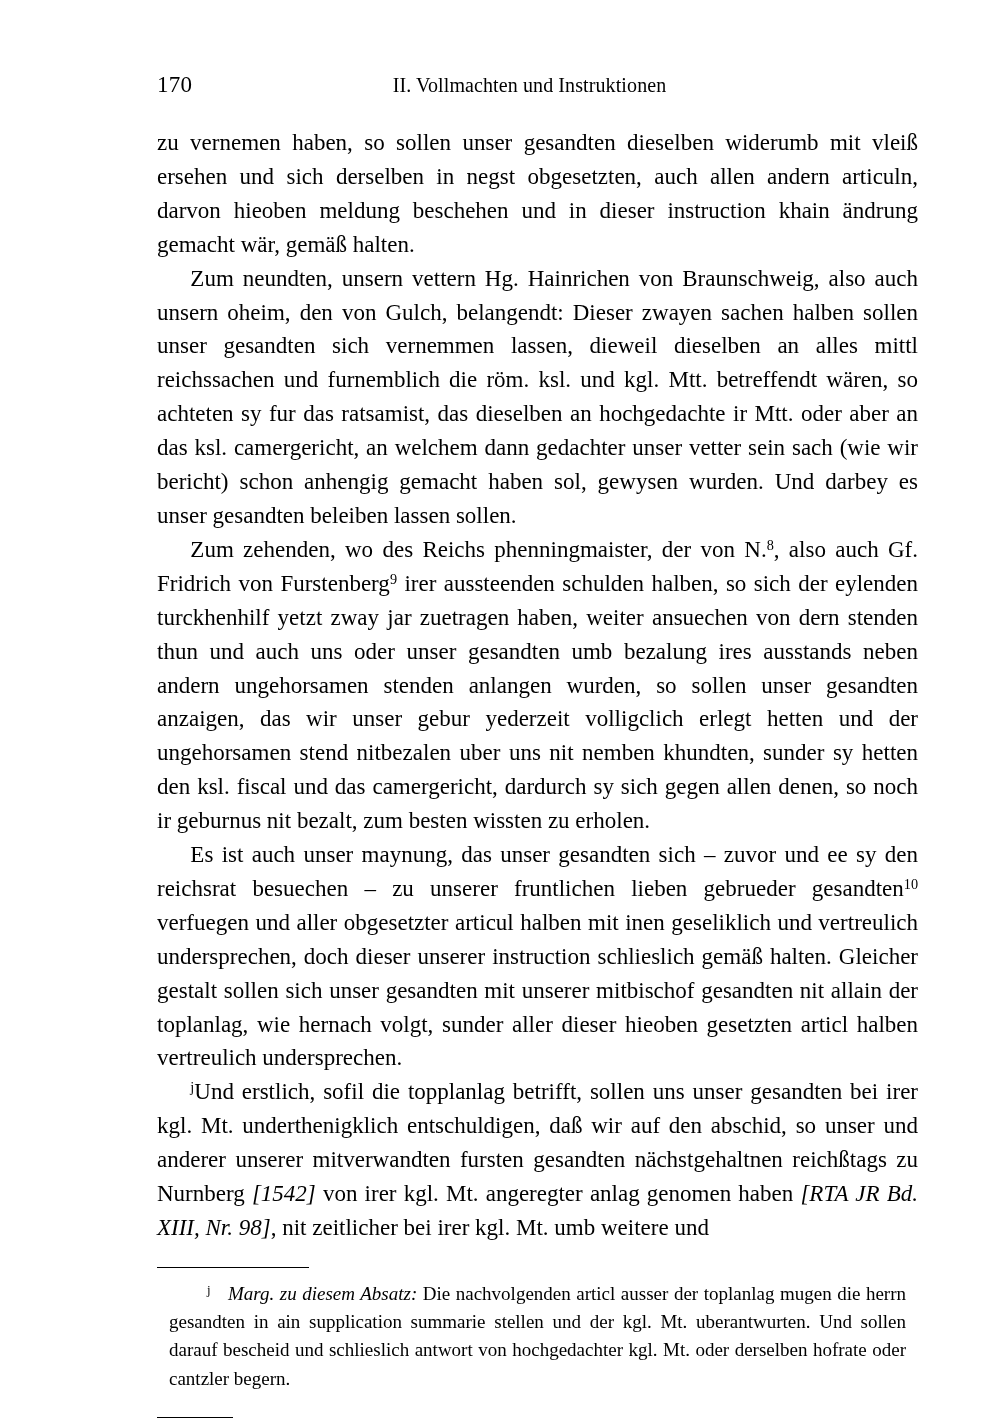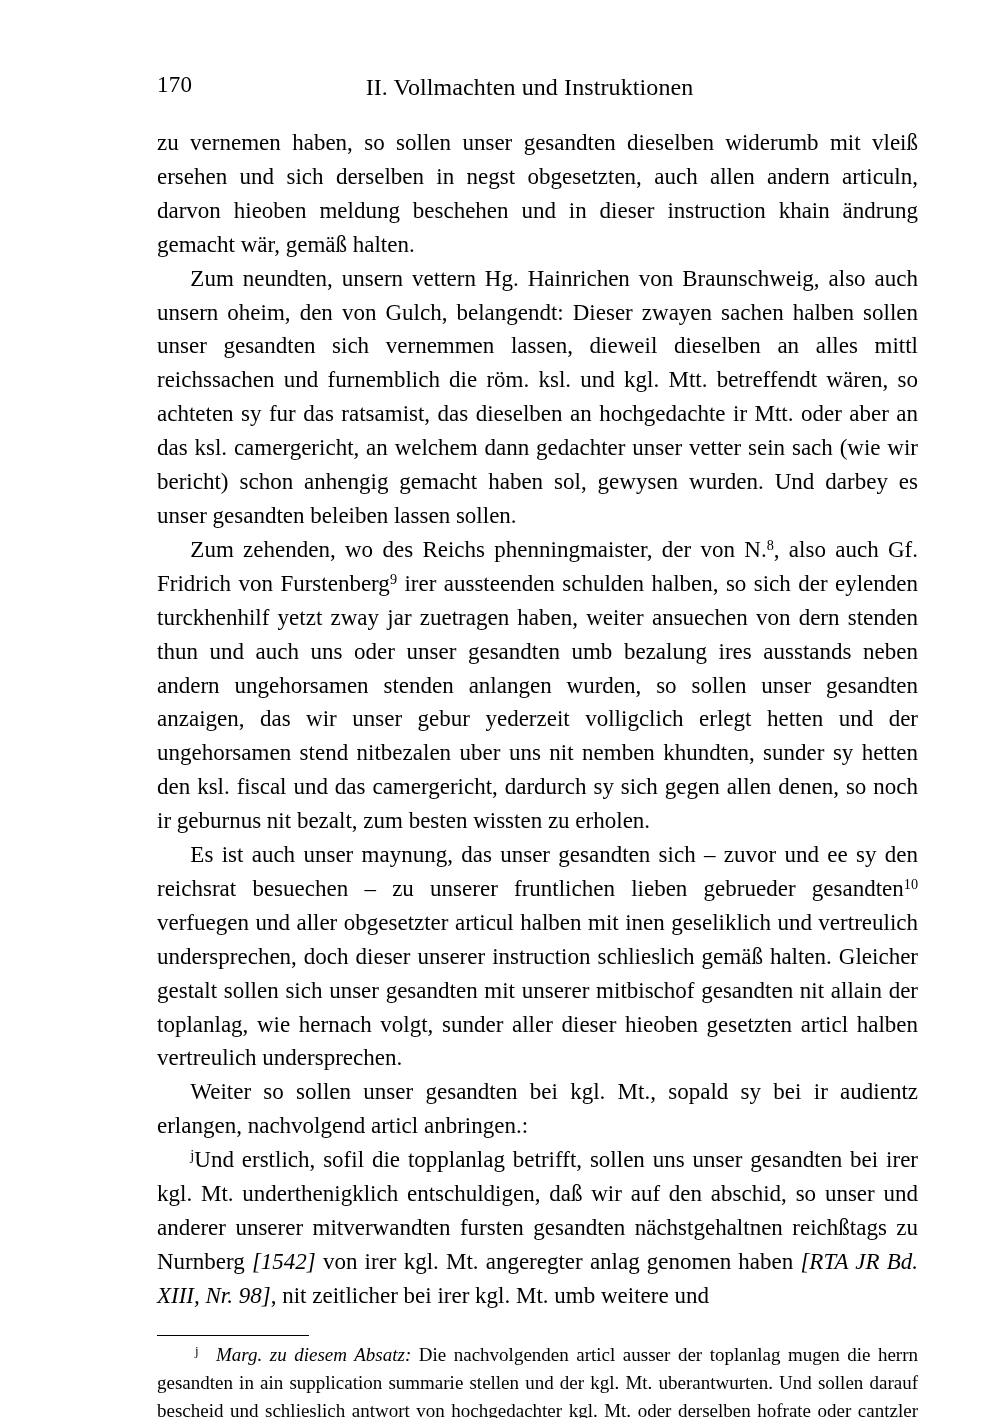--- a/index.html
+++ b/index.html
@@ -36,21 +36,21 @@
     top: 0;
     font-size: 23px;
     letter-spacing: 0.3px;
   }
   .head-title {
     position: absolute;
     left: 0;
     right: 0;
     top: 2px;
     text-align: center;
-    font-size: 24px;
+    font-size: 20px;
     letter-spacing: 0.1px;
     transform: translateX(-8px);
   }
 
   
   .body-text {
     margin-top: 10px;
     font-size: 23px;
     line-height: 33.9px;
     text-align: justify;
@@ -90,21 +90,21 @@
   .rule-apparatus { width: 152px; }
   .rule-footnotes { width: 76px; }
 
   .apparatus {
     font-size: 19px;
     line-height: 28.2px;
     text-align: justify;
     text-justify: inter-word;
   }
   .apparatus p {
-    margin: 0;
+    margin: 12px;
     text-indent: 2.0em;
   }
   .apparatus .marker {
     font-size: 0.68em;
     vertical-align: 0.45em;
     line-height: 0;
     padding-right: 1.35em;
   }
 
   .footnotes {
@@ -140,21 +140,20 @@
   <div class="running-head">
     <span class="folio">170</span>
     <span class="head-title">II. Vollmachten und Instruktionen</span>
   </div>
 
   <div class="body-text">
     <p>zu vernemen haben, so sollen unser gesandten dieselben widerumb mit vleiß ersehen und sich derselben in negst obgesetzten, auch allen andern articuln, darvon hieoben meldung beschehen und in dieser instruction khain ändrung gemacht wär, gemäß halten.</p>
     <p class="indent">Zum neundten, unsern vettern Hg. Hainrichen von Braunschweig, also auch unsern oheim, den von Gulch, belangendt: Dieser zwayen sachen halben sollen unser gesandten sich vernemmen lassen, dieweil dieselben an alles mittl reichssachen und furnemblich die röm. ksl. und kgl. Mtt. betreffendt wären, so achteten sy fur das ratsamist, das dieselben an hochgedachte ir Mtt. oder aber an das ksl. camergericht, an welchem dann gedachter unser vetter sein sach (wie wir bericht) schon anhengig gemacht haben sol, gewysen wurden. Und darbey es unser gesandten beleiben lassen sollen.</p>
     <p class="indent">Zum zehenden, wo des Reichs phenningmaister, der von N.<sup class="fn">8</sup>, also auch Gf. Fridrich von Furstenberg<sup class="fn">9</sup> irer aussteenden schulden halben, so sich der eylenden turckhenhilf yetzt zway jar zuetragen haben, weiter ansuechen von dern stenden thun und auch uns oder unser gesandten umb bezalung ires ausstands neben andern ungehorsamen stenden anlangen wurden, so sollen unser gesandten anzaigen, das wir unser gebur yederzeit volligclich erlegt hetten und der ungehorsamen stend nitbezalen uber uns nit nemben khundten, sunder sy hetten den ksl. fiscal und das camergericht, dardurch sy sich gegen allen denen, so noch ir geburnus nit bezalt, zum besten wissten zu erholen.</p>
     <p class="indent">Es ist auch unser maynung, das unser gesandten sich – zuvor und ee sy den reichsrat besuechen – zu unserer fruntlichen lieben gebrueder gesandten<sup class="fn">10</sup> verfuegen und aller obgesetzter articul halben mit inen geseliklich und vertreulich undersprechen, doch dieser unserer instruction schlieslich gemäß halten. Gleicher gestalt sollen sich unser gesandten mit unserer mitbischof gesandten nit allain der toplanlag, wie hernach volgt, sunder aller dieser hieoben gesetzten articl halben vertreulich undersprechen.</p>
-    <p class="indent">Weiter so sollen unser gesandten bei kgl. Mt., sopald sy bei ir audientz erlangen, nachvolgend articl anbringen.:</p>
     <p class="indent"><sup class="sig">j</sup>Und erstlich, sofil die topplanlag betrifft, sollen uns unser gesandten bei irer kgl. Mt. underthenigklich entschuldigen, daß wir auf den abschid, so unser und anderer unserer mitverwandten fursten gesandten nächstgehaltnen reichßtags zu Nurnberg <span class="it">[1542]</span> von irer kgl. Mt. angeregter anlag genomen haben <span class="it">[RTA JR Bd. XIII, Nr. 98]</span>, nit zeitlicher bei irer kgl. Mt. umb weitere und</p>
   </div>
 
   <div class="notes-block">
     <hr class="rule rule-apparatus">
     <div class="apparatus">
       <p><span class="marker">j</span><span class="it">Marg. zu diesem Absatz:</span><span> Die nachvolgenden articl ausser der toplanlag mugen die herrn gesandten in ain supplication summarie stellen und der kgl. Mt. uberantwurten. Und sollen darauf bescheid und schlieslich antwort von hochgedachter kgl. Mt. oder derselben hofrate oder cantzler begern.</span></p>
     </div>
   </div>
 

